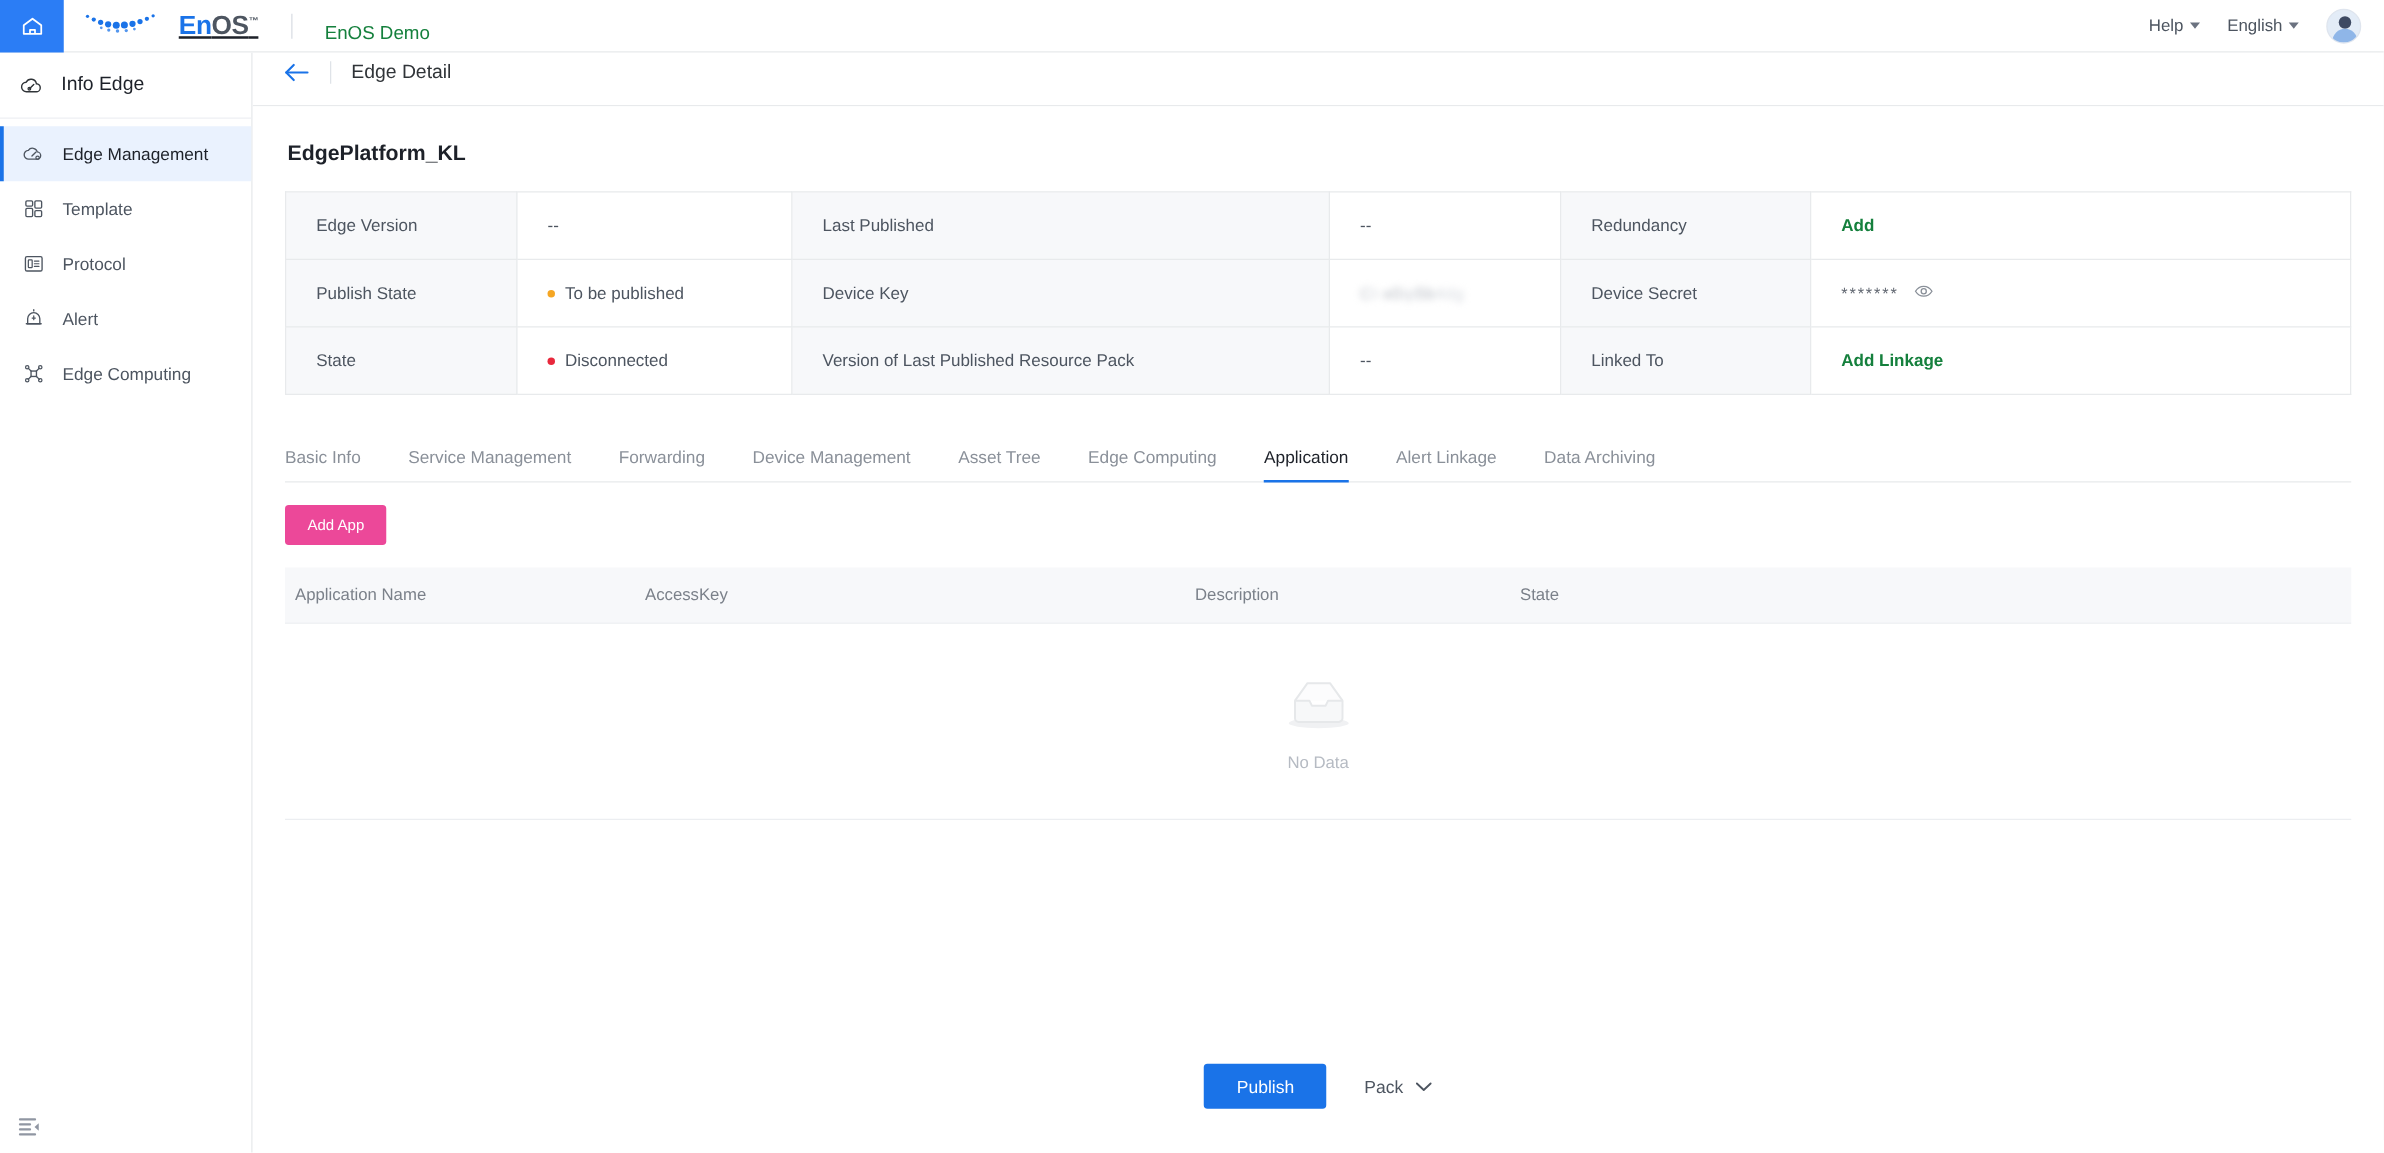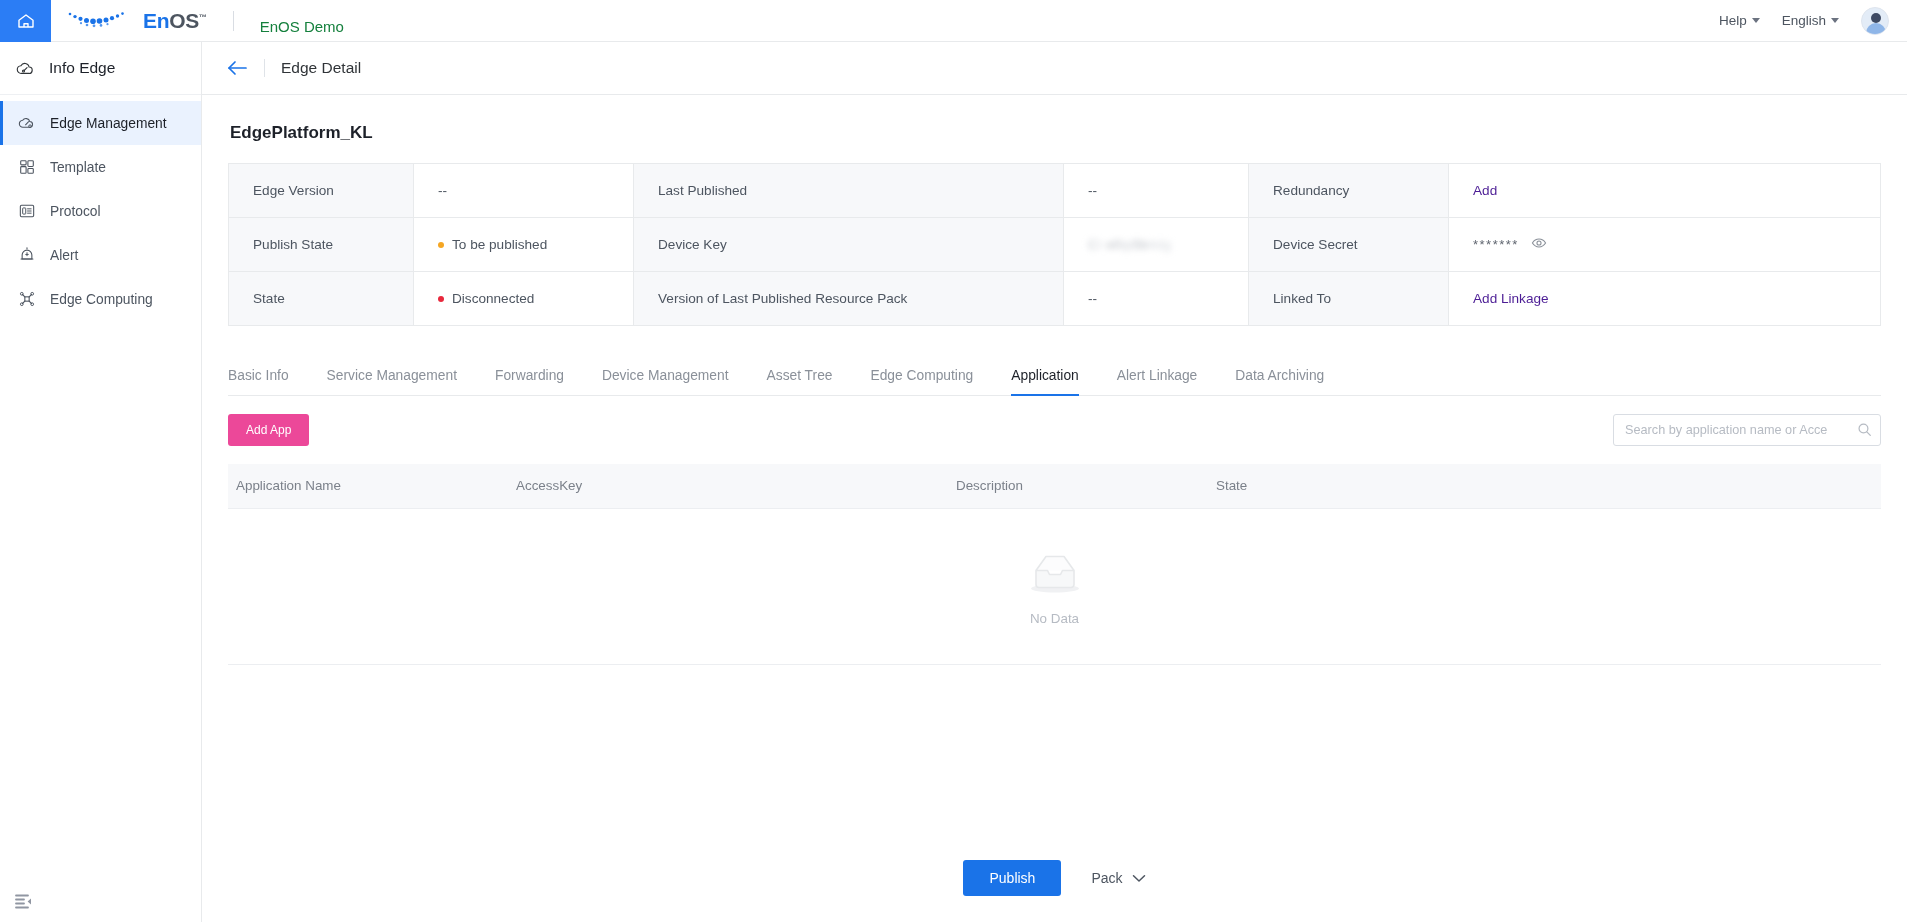--- a/index.html
+++ b/index.html
@@ -25,20 +25,21 @@
     cursor: pointer; flex: 0 0 auto;
   }
   .home-btn svg { display:block; }
   .brand {
     display: flex; align-items: center; gap: 10px;
     padding-left: 14px; flex: 0 0 auto;
   }
   .enos-word {
     font-size: 21px; font-weight: bold; letter-spacing: -0.3px;
     line-height: 1;
+    text-decoration: underline;
   }
   .enos-word .en { color: #1a73e8; }
   .enos-word .os { color: #4d5560; }
   .enos-tm { font-size: 8px; color: #4d5560; vertical-align: super; }
   .brand-sep {
     width: 1px; height: 20px; background: #d9dde3; margin: 0 16px;
   }
   .brand-title { font-size: 15px; color: #15803d; margin-top: 12px; }
   .topbar-right {
     margin-left: auto; display: flex; align-items: center;
@@ -96,21 +97,21 @@
     width: 3px; height: 100%; background: #1a73e8;
   }
   .side-ic { width: 19px; height: 19px; display:flex; align-items:center; justify-content:center; flex:0 0 auto;}
   .collapse-btn {
     position: absolute; bottom: 10px; left: 14px;
     width: 22px; height: 20px; cursor: pointer;
   }
 
   
   .main {
-    position: absolute; top: 42px; left: 202px;
+    position: absolute; top: 32px; left: 202px;
     width: 1705px; height: 880px;
     background: #f5f6f8;
     overflow: hidden;
   }
   .page-head {
     height: 53px; background: #fff; border-bottom: 1px solid #e8eaec;
     display: flex; align-items: center; padding-left: 24px; gap: 0px;
   }
   .back-arrow { width: 22px; height: 22px; cursor: pointer; display:flex; align-items:center; }
   .head-sep { width: 1px; height: 18px; background: #dfe3e8; margin: 0 16px; }
@@ -138,21 +139,21 @@
     vertical-align: middle;
   }
   .info-table td.lbl { background: #f7f8fa; }
   .info-table td.val { background: #ffffff; }
   .dot {
     display: inline-block; width: 6px; height: 6px; border-radius: 50%;
     margin-right: 8px; vertical-align: 1px;
   }
   .dot.orange { background: #f5a623; }
   .dot.red { background: #e8283c; }
-  .link { color: #4c1d95; cursor: pointer; }
+  .link { color: #15803d; cursor: pointer; font-weight: bold; }
   .blurred {
     display: inline-block;
     color: #9aa0a8; font-size: 13px; letter-spacing: .5px;
     filter: blur(3px); user-select: none;
     background: linear-gradient(90deg,#b9bec6 0 10%,#cfd3d9 10% 22%,#a9aeb6 22% 38%,#c6cad1 38% 55%,#b0b5bd 55% 72%,#d2d6dc 72% 100%);
     -webkit-background-clip: text; background-clip: text; color: transparent;
   }
   .secret-row { display: inline-flex; align-items: center; gap: 12px; }
   .stars { letter-spacing: 1.5px; color: #606670; font-size: 13px; }
 
@@ -451,29 +452,20 @@
       <div class="tab">Device Management</div>
       <div class="tab">Asset Tree</div>
       <div class="tab">Edge Computing</div>
       <div class="tab active">Application</div>
       <div class="tab">Alert Linkage</div>
       <div class="tab">Data Archiving</div>
     </div>
 
     <div class="toolbar">
       <button class="btn-primary">Add App</button>
-      <div class="search-box">
-        <input type="text" placeholder="Search by application name or Acce" style="">
-        <span class="search-ic">
-          <svg width="15" height="15" viewBox="0 0 16 16" fill="none">
-            <circle cx="6.9" cy="6.9" r="4.7" stroke="#b6bbc3" stroke-width="1.3"></circle>
-            <path d="M10.5 10.5 14.2 14.2" stroke="#b6bbc3" stroke-width="1.3" stroke-linecap="round"></path>
-          </svg>
-        </span>
-      </div>
     </div>
 
     <table class="data-table">
       <colgroup>
         <col style="width:280px">
           <col style="width:440px">
         <col style="width:260px">
           <col style="width:auto">
       </colgroup>
       <thead>

